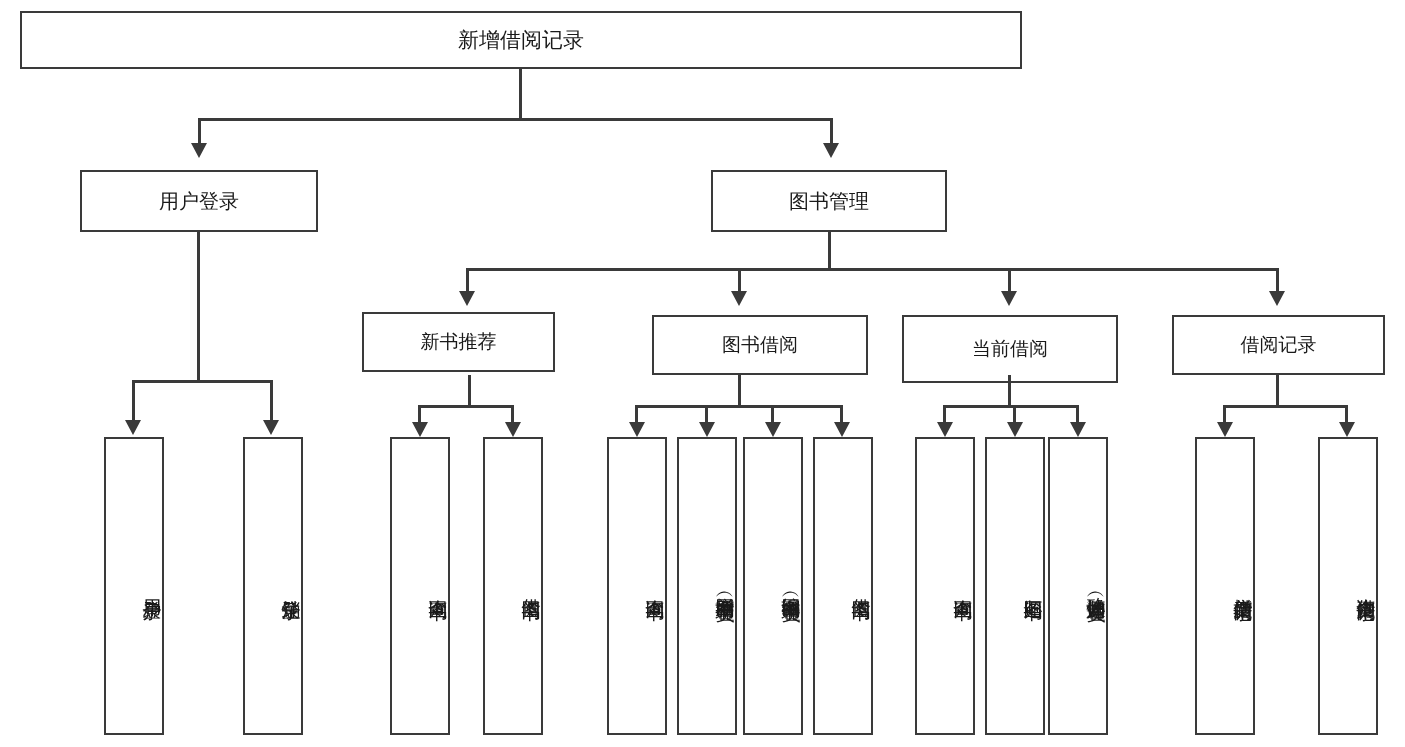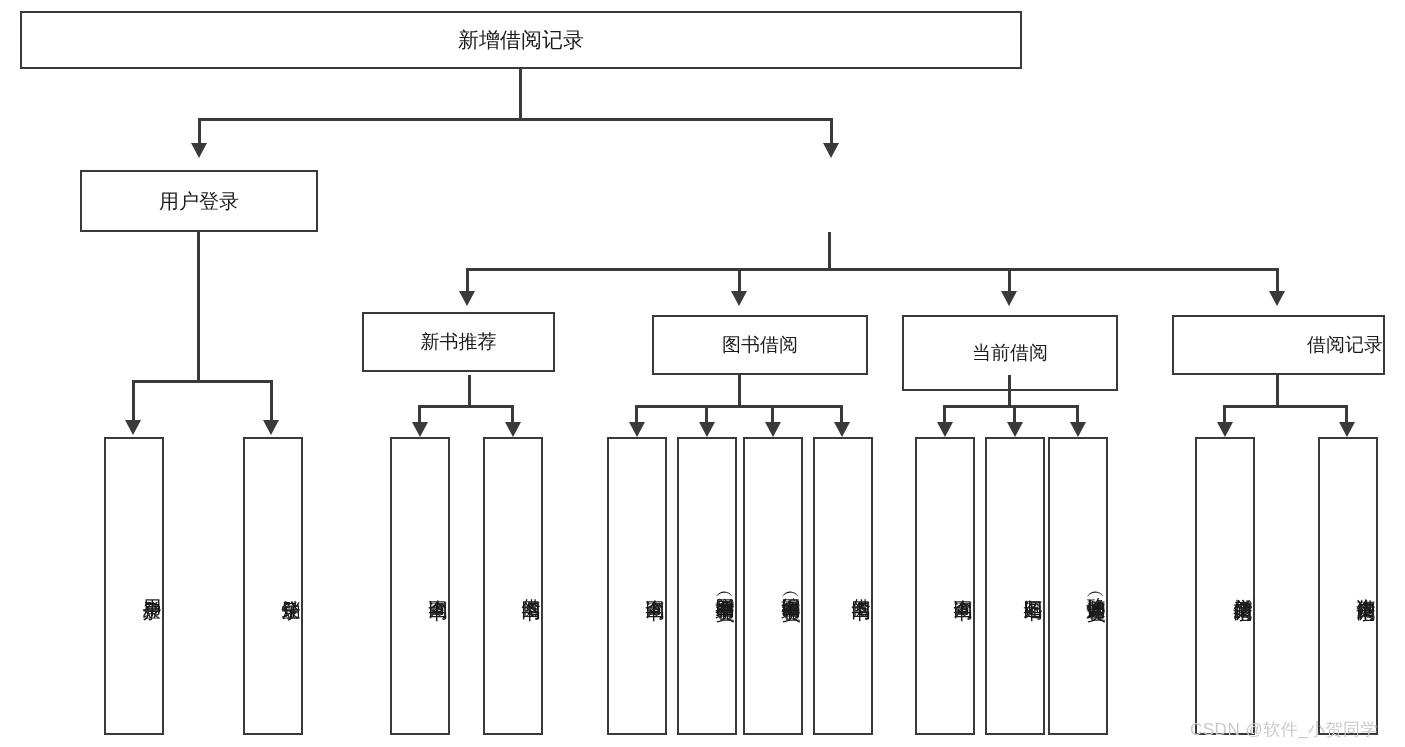--- a/index.html
+++ b/index.html
@@ -85,20 +85,23 @@
 
   <div class="edge v" style="left:519px; top:69px; width:3px; height:50px;"></div>
   <div class="edge h" style="left:198px; top:118px; width:635px; height:3px;"></div>
   <div class="edge v" style="left:198px; top:118px; width:3px; height:27px;"></div>
   <div class="arrow" style="left:191px; top:143px;"></div>
   <div class="edge v" style="left:830px; top:118px; width:3px; height:27px;"></div>
   <div class="arrow" style="left:823px; top:143px;"></div>
 
   <div class="node lvl2" style="left:80px; top:170px; width:238px; height:62px;">
     <span>用户登录</span>
+  </div>
+  <div class="node lvl2" style="left:711px; top:170px; width:236px; height:62px;">
+    <span>图书管理</span>
   </div>
 
   <div class="edge v" style="left:197px; top:232px; width:3px; height:150px;"></div>
   <div class="edge h" style="left:132px; top:380px; width:140px; height:3px;"></div>
   <div class="edge v" style="left:132px; top:380px; width:3px; height:42px;"></div>
   <div class="arrow" style="left:125px; top:420px;"></div>
   <div class="edge v" style="left:270px; top:380px; width:3px; height:42px;"></div>
   <div class="arrow" style="left:263px; top:420px;"></div>
 
   <div class="edge v" style="left:828px; top:232px; width:3px; height:38px;"></div>
@@ -111,24 +114,24 @@
   <div class="arrow" style="left:1001px; top:291px;"></div>
   <div class="edge v" style="left:1276px; top:268px; width:3px; height:25px;"></div>
   <div class="arrow" style="left:1269px; top:291px;"></div>
 
   <div class="node lvl3" style="left:362px; top:312px; width:193px; height:60px;">
     <span>新书推荐</span>
   </div>
   <div class="node lvl3" style="left:652px; top:315px; width:216px; height:60px;">
     <span>图书借阅</span>
   </div>
-  <div class="node lvl3" style="left:902px; top:315px; width:216px; height:76px;">
+  <div class="node lvl3" style="left:902px; top:315px; width:216px; height:68px;">
     <span>当前借阅</span>
   </div>
-  <div class="node lvl3" style="left:1172px; top:315px; width:213px; height:60px;justify-content:flex-end;">
+  <div class="node lvl3" style="left:1172px; top:315px; width:213px; height:60px;">
     <span>借阅记录</span>
   </div>
 
   <div class="edge v" style="left:468px; top:375px; width:3px; height:32px;"></div>
   <div class="edge h" style="left:418px; top:405px; width:96px; height:3px;"></div>
   <div class="edge v" style="left:418px; top:405px; width:3px; height:20px;"></div>
   <div class="arrow" style="left:412px; top:422px;"></div>
   <div class="edge v" style="left:511px; top:405px; width:3px; height:20px;"></div>
   <div class="arrow" style="left:505px; top:422px;"></div>
 
@@ -196,15 +199,14 @@
     <span class="vtext">确认归还（管理员）</span>
   </div>
 
   <div class="node leaf" style="left:1195px; top:437px; width:60px; height:298px;">
     <span class="vtext">新增借阅记录</span>
   </div>
   <div class="node leaf" style="left:1318px; top:437px; width:60px; height:298px;">
     <span class="vtext">查询借阅记录</span>
   </div>
 
-  <div class="watermark" style="left:1190px; top:718px;">CSDN @软件_小贺同学</div>
 
 </div>
 
 </body></html>

